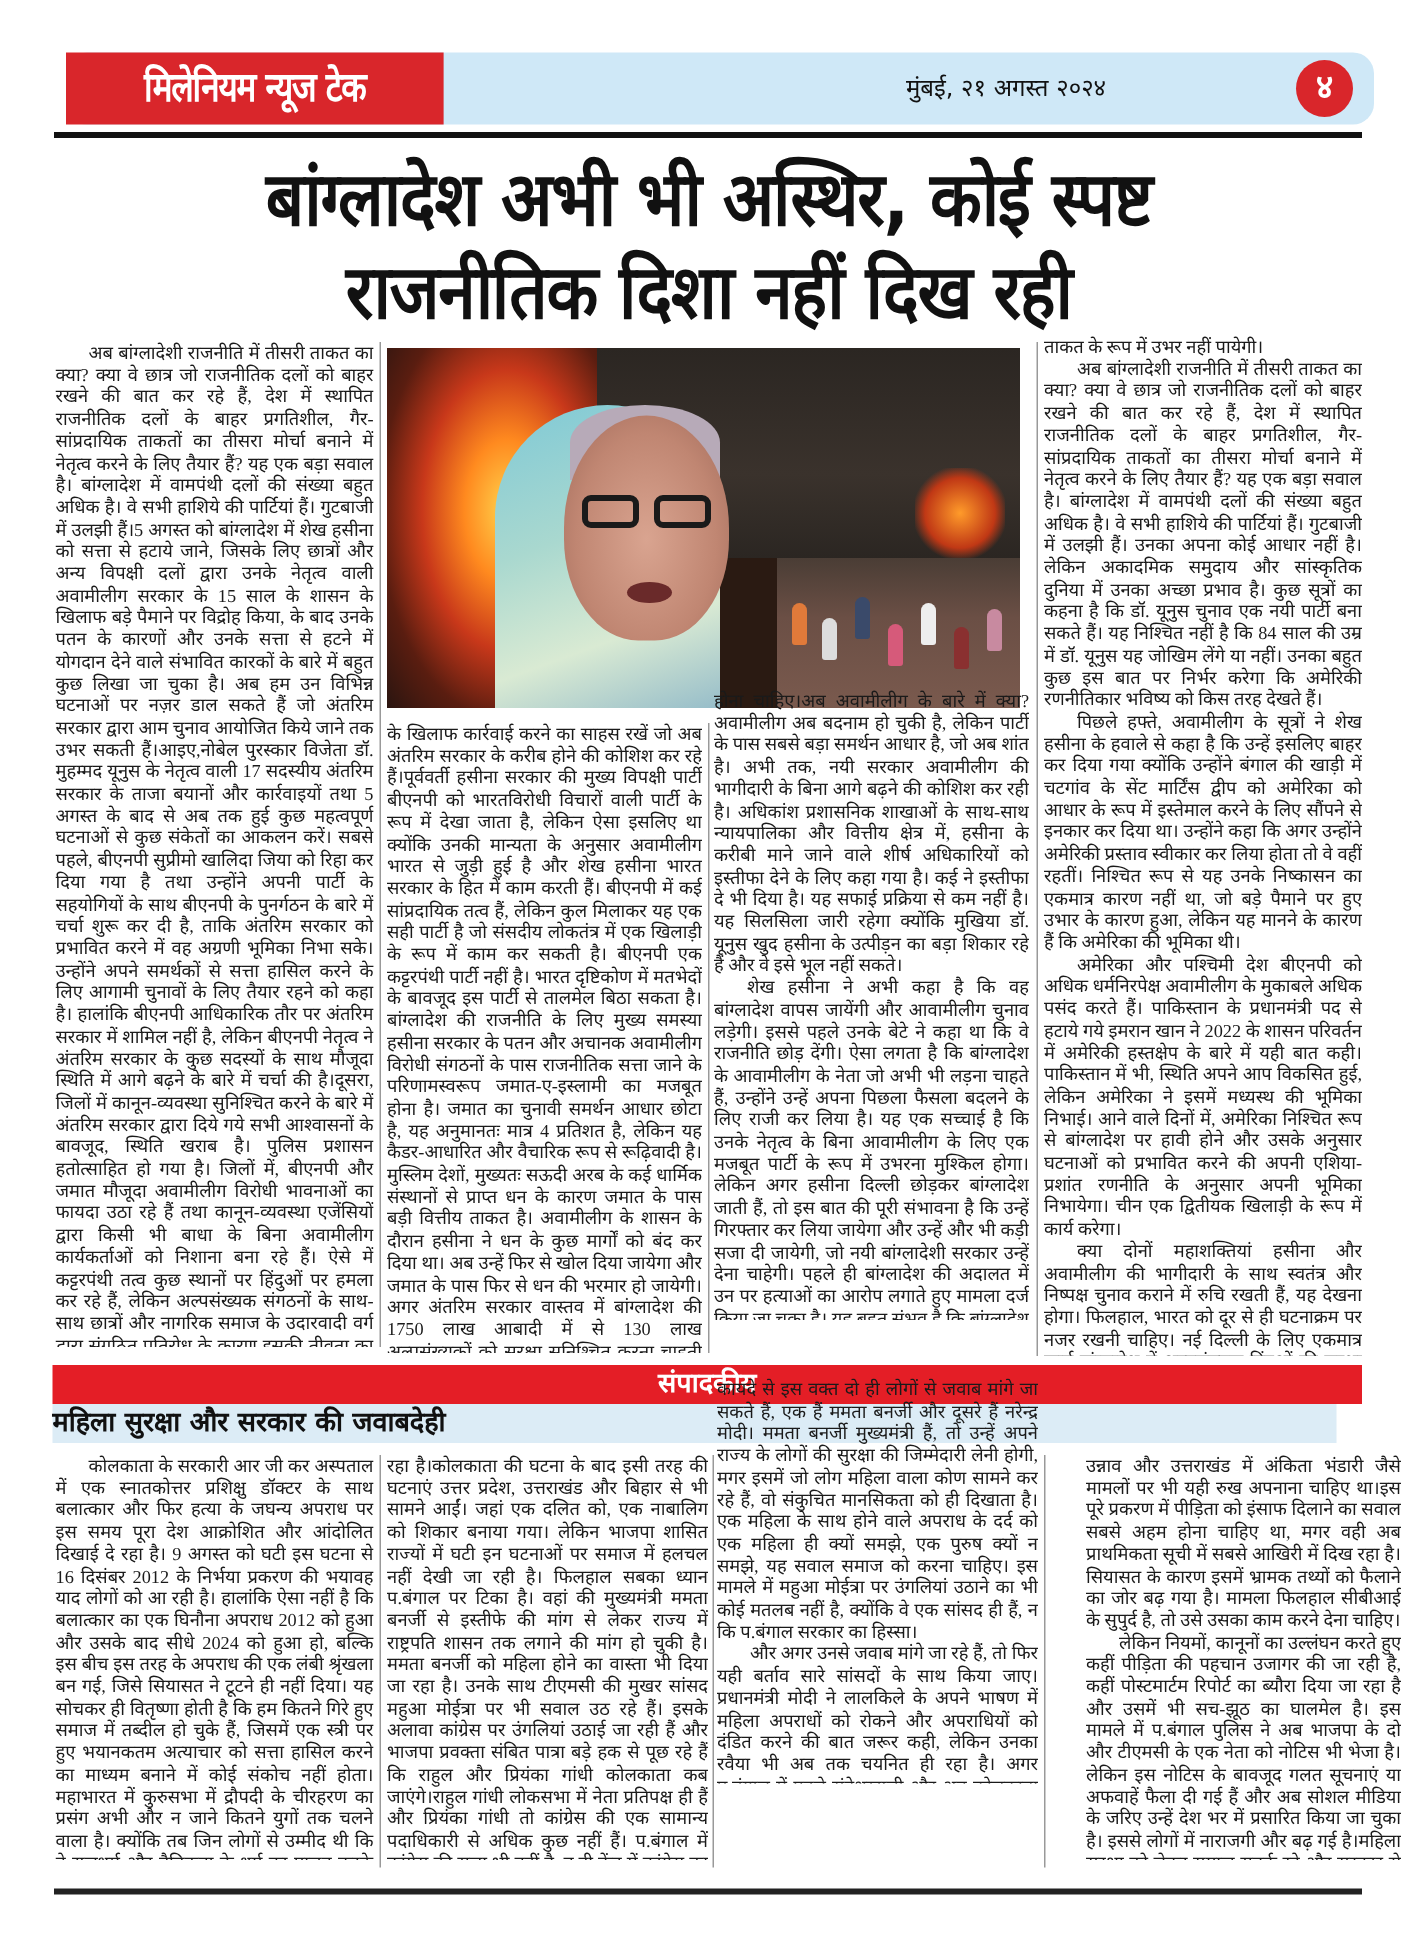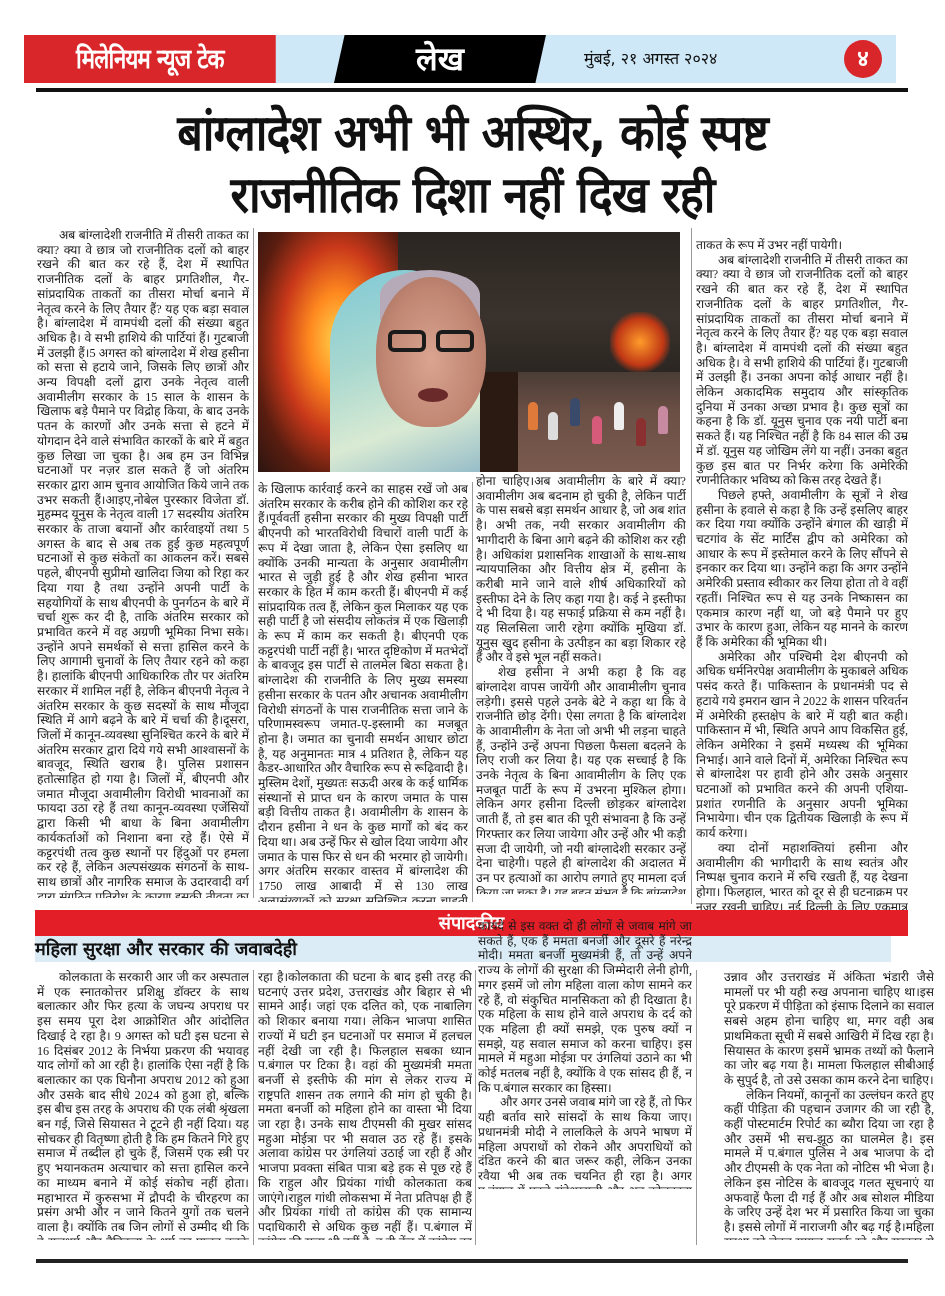--- a/index.html
+++ b/index.html
@@ -1,39 +1,39 @@
 <!DOCTYPE html>
 <html><head>
 <meta charset="utf-8">
 <style>
   * { box-sizing: border-box; margin: 0; padding: 0; }
   html, body { width: 945px; height: 1296px; background: #ffffff; overflow: hidden; }
   body { font-family: "DejaVu Sans", sans-serif; color: #111; position: relative; }
 
   
-  .masthead { position: absolute; left: 24px; top: 35px; width: 872px; height: 48px; background: #cfe8f7; }
+  .masthead { position: absolute; left: 44px; top: 35px; width: 872px; height: 48px; background: #cfe8f7; border-radius: 14px; }
   .brand { position: absolute; left: 0; top: 0; width: 252px; height: 48px; background: #d9262b; color: #fff;
            font-family: "DejaVu Sans", sans-serif; font-weight: bold; font-size: 27px; line-height: 48px; text-align: center; letter-spacing: -1px; transform: scaleX(0.82); transform-origin: left center; width: 307px; }
   .section-tag { position: absolute; left: 310px; top: 0; width: 212px; height: 48px; background: #000; color: #fff;
            clip-path: polygon(5% 0, 100% 0, 95% 100%, 0 100%); font-weight: bold; font-size: 32px; line-height: 48px; text-align: center; }
   .dateline { position: absolute; left: 560px; top: 0; height: 36px; line-height: 48px; font-size: 16px; color: #111; }
   .page-no { position: absolute; right: 14px; top: 5px; width: 38px; height: 38px; border-radius: 50%; background: #d9262b; color: #fff; font-weight: bold; font-size: 22px; line-height: 38px; text-align: center; }
   .rule-top { position: absolute; left: 36px; top: 88px; width: 872px; height: 4px; background: #111; }
 
   
   .headline { position: absolute; left: 20px; top: 102px; width: 905px; text-align: center; font-weight: bold; font-size: 50px; line-height: 62px; color: #111; letter-spacing: -1px; transform: scaleX(0.9); transform-origin: center top; }
 
   
   .col { position: absolute; font-family: "Liberation Serif", serif; font-size: 12.2px; line-height: 14.7px; text-align: justify; color: #1a1a1a; }
   .col p { text-indent: 0; }
   .col p.indent { text-indent: 22px; }
   .c1 { left: 37px; top: 228px; width: 212px; height: 670px; overflow: hidden; }
   .c2 { left: 258px; top: 482px; width: 210px; height: 420px; overflow: hidden; }
-  .c3 { left: 476px; top: 474px; width: 210px; height: 420px; overflow: hidden; }
-  .c4 { left: 696px; top: 224px; width: 212px; height: 680px; overflow: hidden; margin-top: 14px; }
+  .c3 { left: 476px; top: 460px; width: 210px; height: 420px; overflow: hidden; }
+  .c4 { left: 696px; top: 224px; width: 212px; height: 680px; overflow: hidden; }
   .vrule { position: absolute; width: 1px; background: #999; }
 
   
   .photo { position: absolute; left: 258px; top: 232px; width: 422px; height: 240px; overflow: hidden; background: #2a1a12; }
   .photo .fire-left { position: absolute; left: 0; top: 0; width: 160px; height: 240px;
         background: radial-gradient(ellipse at 50% 45%, #ffd34d 0%, #ff8a1f 25%, #c8381a 50%, #5a1d10 75%, #2a1510 100%); }
   .photo .smoke { position: absolute; left: 140px; top: 0; width: 282px; height: 140px; background: linear-gradient(180deg, #2b2622 0%, #3a322c 60%, #2b2622 100%); }
   .photo .fire-right { position: absolute; right: 10px; top: 80px; width: 60px; height: 60px; background: radial-gradient(ellipse, #ff9b2a 0%, #c03815 55%, transparent 75%); }
   .photo .crowd { position: absolute; left: 260px; top: 140px; width: 162px; height: 100px; background: linear-gradient(180deg, #4a3d35 0%, #6b4f45 40%, #7a5a4e 100%); }
   .photo .crowd span { position: absolute; width: 10px; height: 28px; border-radius: 5px 5px 2px 2px; }
@@ -51,21 +51,20 @@
   .e2 { left: 258px; top: 970px; width: 214px; height: 270px; overflow: hidden; }
   .e3 { left: 478px; top: 919px; width: 214px; height: 270px; overflow: hidden; }
   .e4 { left: 700px; top: 970px; width: 210px; height: 270px; overflow: hidden; margin-left: 24px; }
   .rule-bottom { position: absolute; left: 36px; top: 1259px; width: 872px; height: 4px; background: #222; }
 </style>
 </head>
 <body>
 
 <div class="masthead">
   <div class="brand">मिलेनियम न्यूज टेक</div>
-  <div class="section-tag">लेख</div>
   <div class="dateline">मुंबई, २१ अगस्त २०२४</div>
   <div class="page-no">४</div>
 </div>
 <div class="rule-top"></div>
 
 <div class="headline">
   <div>बांग्लादेश अभी भी अस्थिर, कोई स्पष्ट</div>
   <div>राजनीतिक दिशा नहीं दिख रही</div>
 </div>
 

